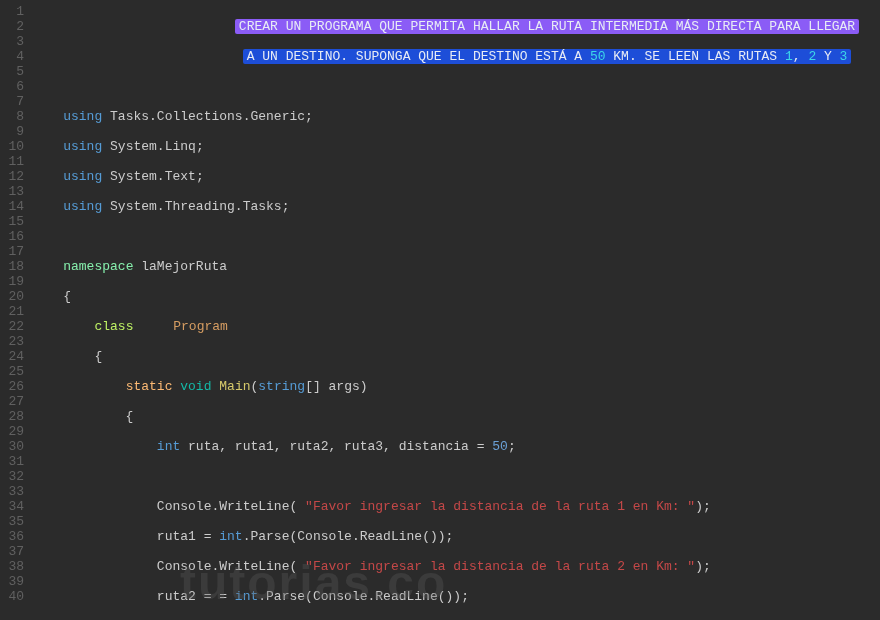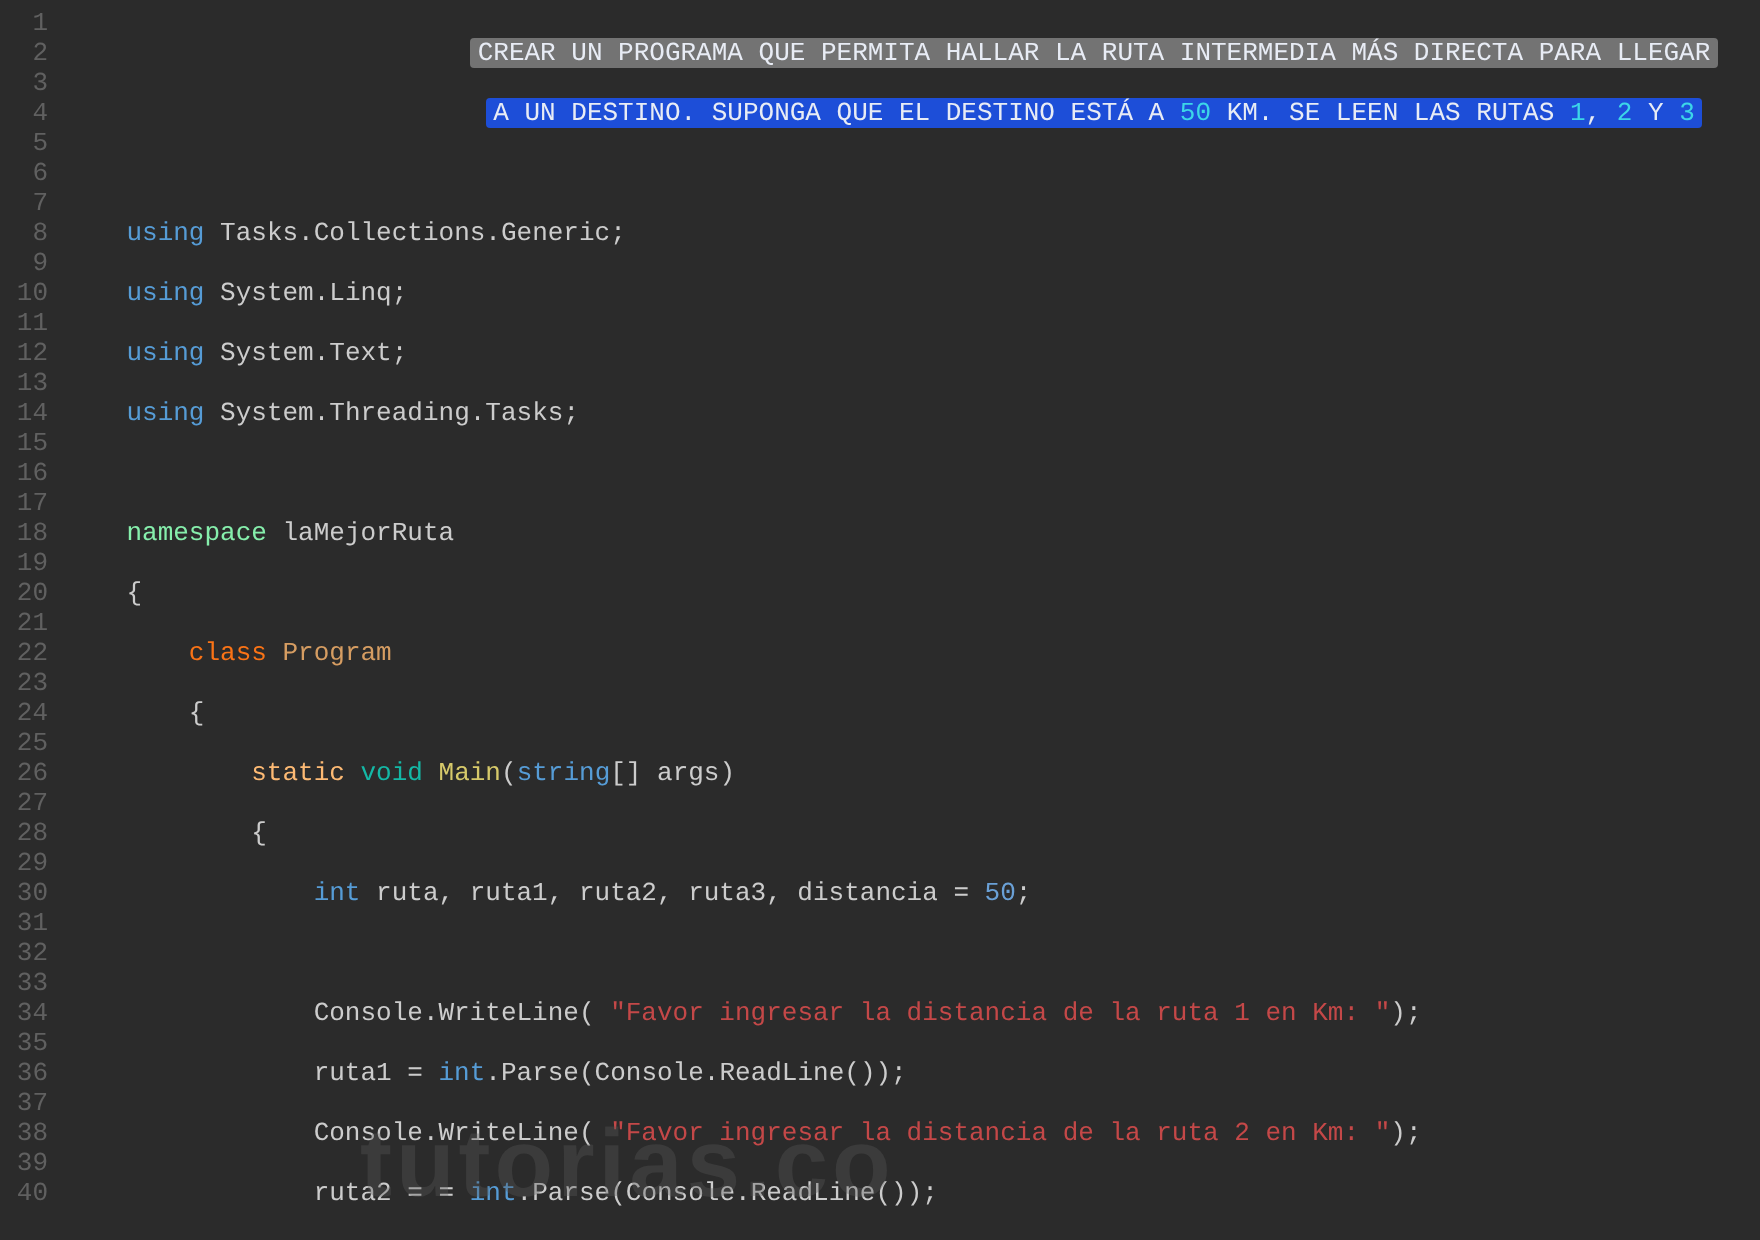--- a/index.html
+++ b/index.html
@@ -28,32 +28,32 @@
 .gutter div { line-height: 15px; }
 .code {
   flex: 1;
   padding: 4px 0;
   white-space: pre;
   position: relative;
 }
 .code-line { line-height: 15px; height: 15px; }
 .kw-using { color: #569cd6; }
 .kw-namespace { color: #86efac; }
-.kw-class { color: #f97316; }
+.kw-class { color: #bef264; }
 .kw-type { color: #569cd6; }
 .kw-void { color: #14b8a6; }
 .kw-static { color: #fdba74; }
 .identifier { color: #cccccc; }
-.classname { color: #d69d62; }
+.classname { color: #d69d62; margin-left: 32px; }
 .method { color: #d6c96a; }
 .string { color: #c44848; }
 .number { color: #6aa0d6; }
 .comment-box {
   display: inline-block;
-  background: #737373;
+  background: #8b5cf6;
   color: #e8ecf5;
   padding: 0 4px;
   border-radius: 2px;
 }
 .comment-box2 {
   display: inline-block;
   background: #1d4ed8;
   color: #e8ecf5;
   padding: 0 4px;
   border-radius: 2px;

